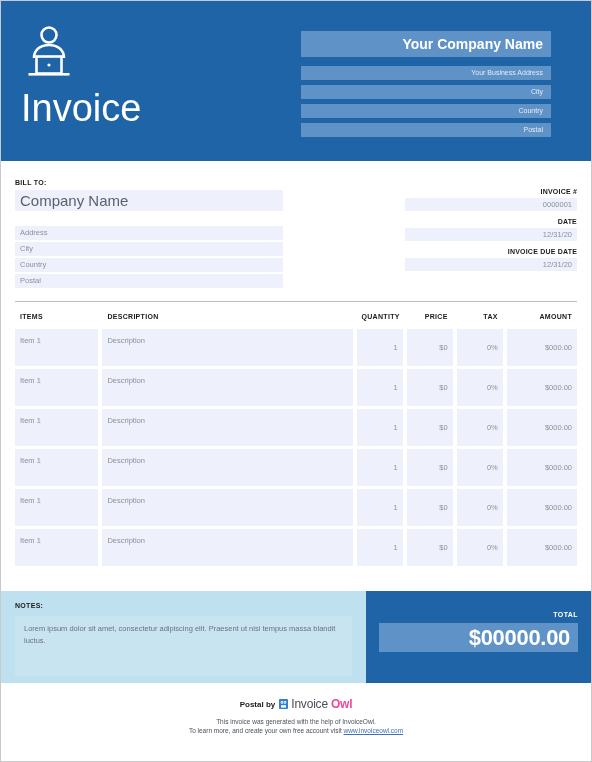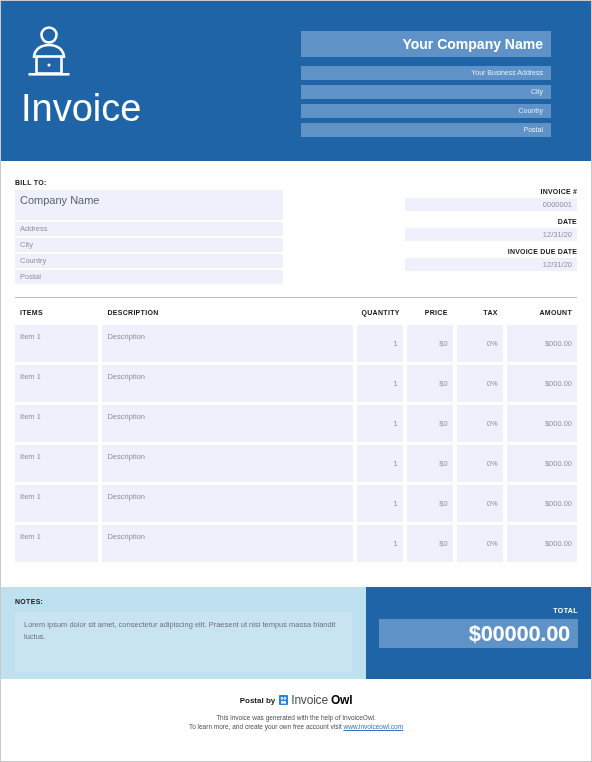--- a/index.html
+++ b/index.html
@@ -113,25 +113,25 @@
 
   .fld {
     background: #eef1fb;
     box-sizing: border-box;
     padding: 0 5px;
     color: #8a909c;
     margin-bottom: 2px;
   }
 
   .fld.big {
-    height: 30px;
+    height: 21px;
     line-height: 21px;
-    font-size: 11px;
+    font-size: 15px;
     color: #5a6170;
-    margin-bottom: 2px;
+    margin-bottom: 15px;
   }
 
   .fld.row {
     height: 14px;
     line-height: 14px;
     font-size: 7.5px;
   }
 
   
   .meta {
@@ -301,21 +301,21 @@
   .brand-invoice {
     font-size: 12px;
     font-weight: 400;
     color: #4a4f58;
     letter-spacing: -0.2px;
   }
 
   .brand-owl {
     font-size: 12px;
     font-weight: bold;
-    color: #000000;
+    color: #ec4899;
     letter-spacing: -0.2px;
   }
 
   .foot-line {
     font-size: 6.5px;
     line-height: 9px;
     color: #4a4f58;
   }
 
   .foot-link {

